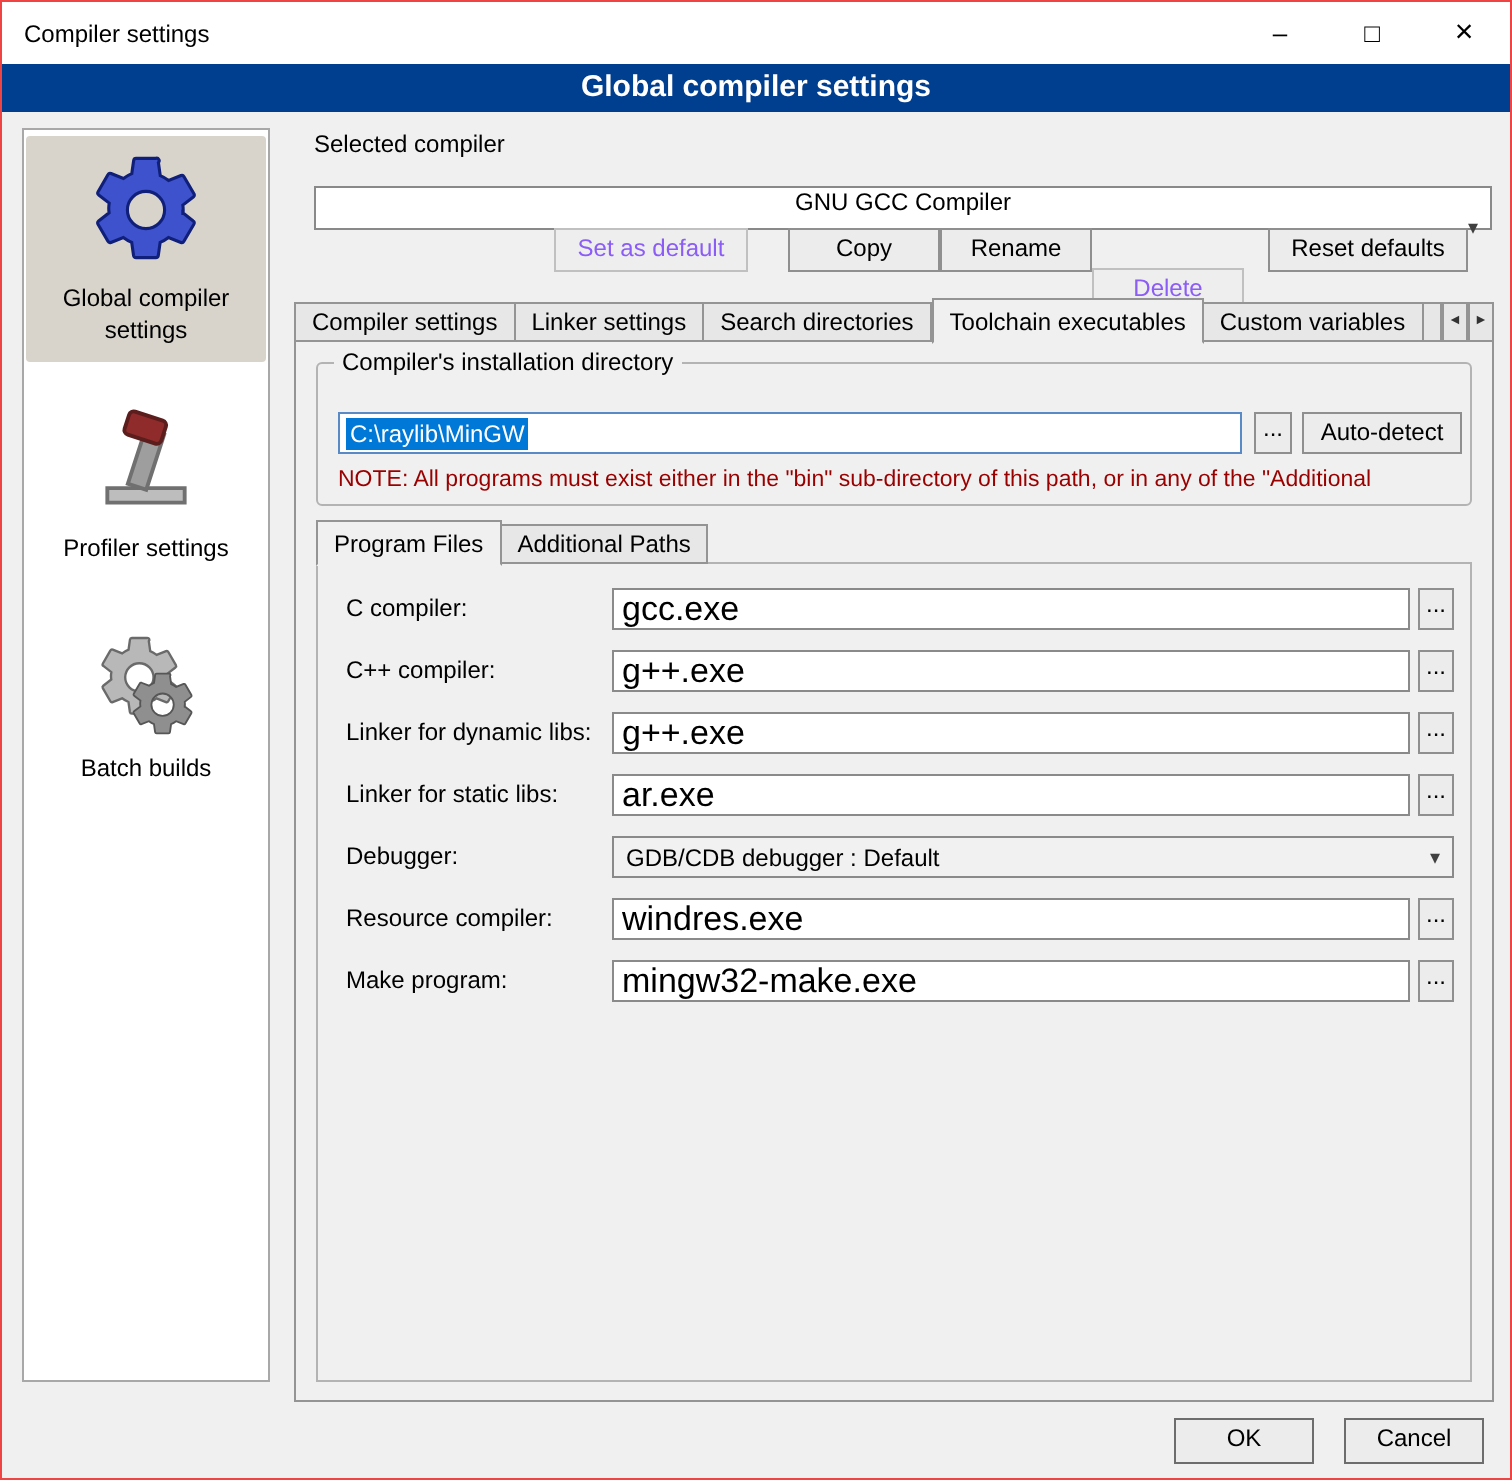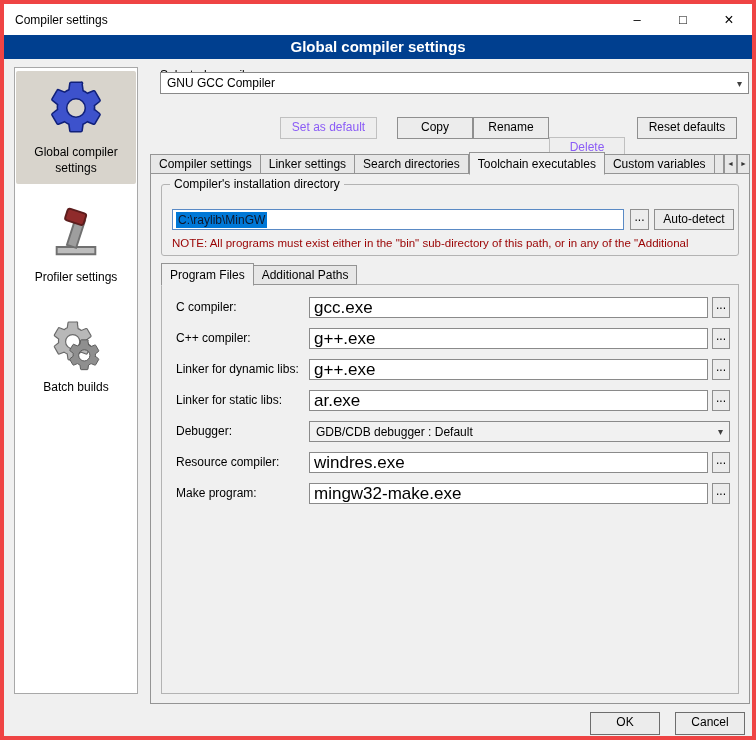--- a/index.html
+++ b/index.html
@@ -1,18 +1,18 @@
 <!DOCTYPE html>
 <html><head>
 <meta charset="utf-8">
 <style>
   html,body{margin:0;padding:0;background:#cfcfcf;}
   .window{
     position:relative;width:756px;height:740px;box-sizing:border-box;
-    background:#f0f0f0;border:4px solid #ef4444;overflow:hidden;
+    background:#f0f0f0;border:1px solid #ef4444;overflow:hidden;
     font-family:"Liberation Sans",sans-serif;font-size:12px;color:#000;
   }
   
   .titlebar{position:absolute;left:0;top:0;right:0;height:31px;background:#ffffff;display:flex;align-items:center;}
   .title-text{padding-left:11px;font-size:12px;}
   .win-controls{margin-left:auto;display:flex;height:100%;}
   .win-btn{width:46px;height:100%;display:flex;align-items:center;justify-content:center;font-size:13px;cursor:default;}
   .win-btn.close{font-size:16px;}
   
   .banner{position:absolute;left:0;top:31px;right:0;height:24px;background:#003f8f;color:#fff;
@@ -25,21 +25,21 @@
   .side-icon{display:block;margin:0 auto 6px;}
   .side-label{font-size:12px;line-height:1.3;}
   
   .btn{position:absolute;box-sizing:border-box;height:22px;background:#ececec;border:1px solid #8f8f8f;
     text-align:center;line-height:19px;font-size:12px;cursor:default;}
   .btn.disabled{color:#8b5cf6;border-color:#c0c0c0;background:#eeeeee;}
   
   .lbl-selected{position:absolute;left:156px;top:64px;}
   .combo{position:absolute;box-sizing:border-box;height:22px;background:#fff;border:1px solid #898989;
     display:flex;align-items:center;padding:0 6px;cursor:default;}
-  .combo-main{left:156px;top:68px;width:589px;}
+  .combo-main{left:156px;top:92px;width:589px;flex-direction:column;}
   .combo .chev{margin-left:auto;color:#404040;font-size:10px;}
   .b-setdefault{left:276px;top:113px;width:97px;}
   .b-copy{left:393px;top:113px;width:76px;}
   .b-rename{left:469px;top:113px;width:76px;}
   .b-delete{left:545px;top:113px;width:76px;margin-top:20px;}
   .b-reset{left:633px;top:113px;width:100px;}
   
   .tabs{position:absolute;left:146px;top:147px;width:570px;height:23px;display:flex;align-items:flex-end;z-index:2;}
   .tab{box-sizing:border-box;height:20px;line-height:19px;padding:0 8px;background:#e7e7e7;
     border:1px solid #949494;border-left:none;white-space:nowrap;cursor:default;}
@@ -50,21 +50,21 @@
   .tab-arrow{position:absolute;box-sizing:border-box;width:13px;height:20px;top:150px;background:#e7e7e7;
     border:1px solid #949494;font-size:7px;line-height:18px;text-align:center;color:#333;z-index:4;}
   .arrow-l{left:720px;} .arrow-r{left:733px;}
   
   .panel{position:absolute;left:146px;top:169px;width:600px;height:531px;border:1px solid #949494;
     background:#f0f0f0;box-sizing:border-box;z-index:1;}
   .groupbox{position:absolute;left:10px;top:10px;width:578px;height:72px;border:1px solid #b3b3b3;border-radius:3px;box-sizing:border-box;}
   .gb-title{position:absolute;left:8px;top:-8px;background:#f0f0f0;padding:0 4px;}
   .install-input{position:absolute;left:10px;top:24px;width:452px;height:21px;background:#fff;
     border:1px solid #5a8ac5;box-sizing:border-box;display:flex;align-items:center;padding-left:3px;cursor:text;}
-  .selection{background:#0078d7;color:#0f172a;padding:1px 2px;}
+  .selection{background:#0078d7;color:#ffffff;padding:1px 2px;}
   .gb-browse{left:468px;top:24px;width:19px;height:21px;line-height:15px;}
   .gb-auto{left:492px;top:24px;width:80px;height:21px;}
   .note{position:absolute;left:10px;top:52px;width:560px;color:#990000;font-size:11.5px;white-space:nowrap;overflow:hidden;}
   
   .subtabs{position:absolute;left:10px;top:88px;height:23px;display:flex;align-items:flex-end;z-index:2;}
   .subpanel{position:absolute;left:10px;top:110px;width:578px;height:410px;border:1px solid #b3b3b3;
     background:#f0f0f0;box-sizing:border-box;z-index:1;}
   .row{position:absolute;left:14px;height:30px;width:556px;}
   .row .flabel{position:absolute;left:0;top:3px;}
   .finput{position:absolute;left:133px;top:0;width:399px;height:21px;box-sizing:border-box;border:1px solid #8a8a8a;

